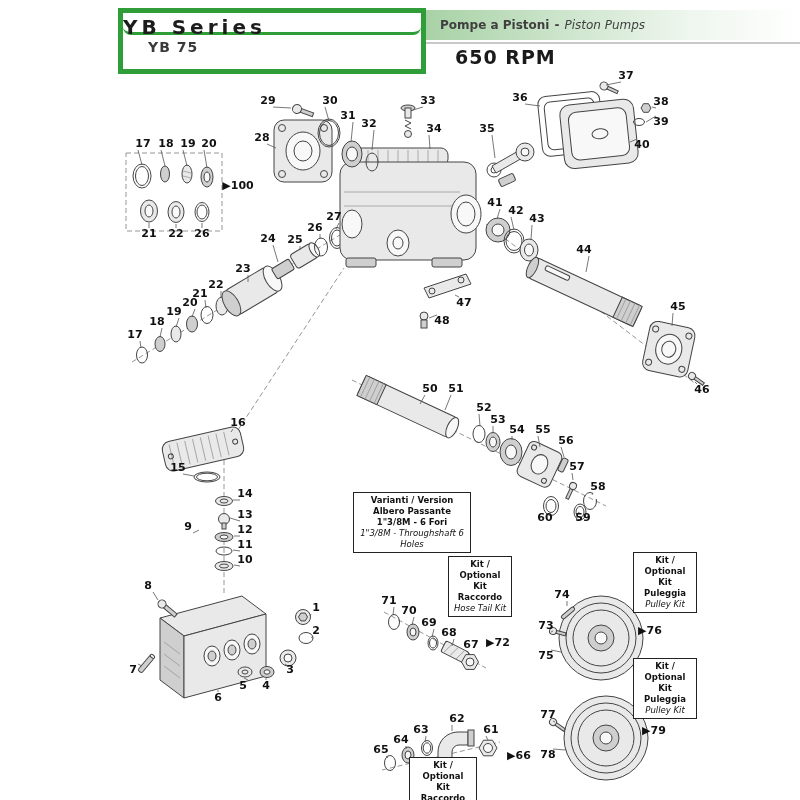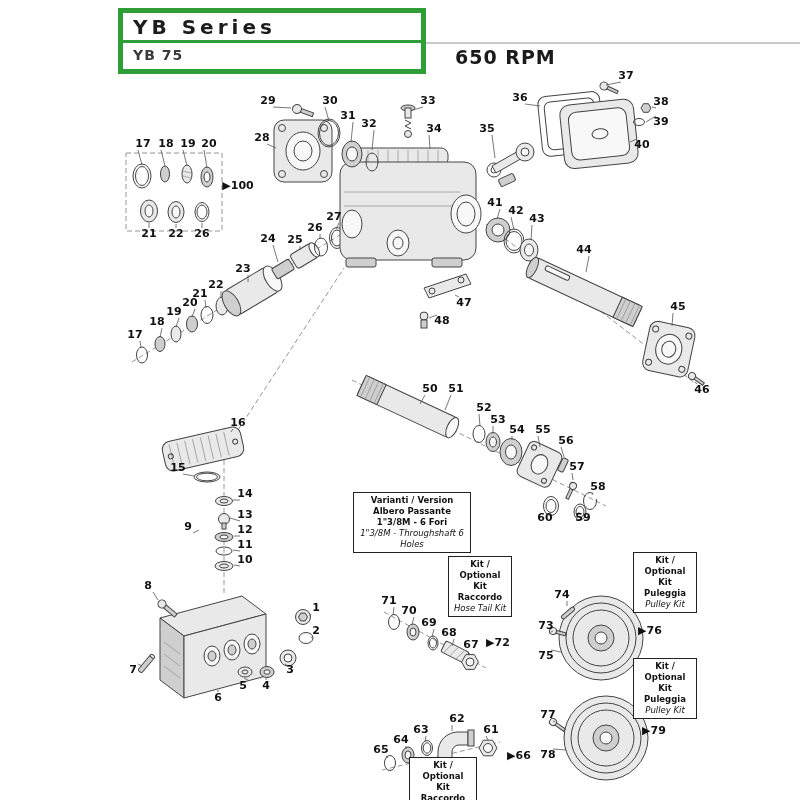--- a/index.html
+++ b/index.html
@@ -4,24 +4,24 @@
 <style>
   :root { --accent:#2f9e38; }
   * { box-sizing:border-box; margin:0; padding:0; }
   html,body { width:800px; height:800px; }
   body { background:#fff; font-family:"DejaVu Sans", sans-serif; position:relative; overflow:hidden; }
   .page { position:absolute; inset:0; }
 
   
   .series-box { position:absolute; left:118px; top:8px; width:308px; height:66px;
                 border:5px solid var(--accent); background:#fff; z-index:3; }
-  .series-title { height:30px; line-height:29px; padding-left:10px; font-weight:bold;
+  .series-title { height:22px; line-height:29px; font-weight:bold;
                   font-size:20px; letter-spacing:4px; color:#1c1c1c;
-                  border-bottom:3px solid var(--accent); }
-  .series-model { height:24px; line-height:24px; padding-left:10px; font-weight:bold;
+                  border-bottom:3px solid var(--accent);border-radius:8px; }
+  .series-model { height:24px; line-height:24px; padding-left:25px; font-weight:bold;
                   font-size:14px; letter-spacing:1px; color:#3a3a3a; }
   .subtitle-band { position:absolute; left:426px; top:10px; width:374px; height:30px;
                    background:linear-gradient(to right,#a8d2a6,#eef6ee 70%,#ffffff);
                    display:flex; align-items:center; padding-left:14px; z-index:2;
                    font-size:12px; color:#3f3f3f; }
   .sub-it { font-weight:bold; }
   .sub-sep { margin:0 5px; font-weight:bold; }
   .sub-en { font-style:italic; }
   .header-rule { position:absolute; left:426px; top:42px; width:374px; height:2px;
                  background:#c9c9c9; z-index:2; }
@@ -47,20 +47,25 @@
   .kbox .l3 { font-style:italic; }
 </style>
 </head>
 <body>
 
 <div class="page">
 
   <div class="series-box">
     <div class="series-title">YB Series</div>
     <div class="series-model">YB 75</div>
+  </div>
+  <div class="subtitle-band">
+    <span class="sub-it">Pompe a Pistoni</span>
+    <span class="sub-sep">-</span>
+    <span class="sub-en">Piston Pumps</span>
   </div>
   <div class="header-rule"></div>
   <div class="rpm">650 RPM</div>
 
   <svg id="diagram" width="800" height="800" viewBox="0 0 800 800">
 
     <g>
       <line class="dash" x1="132" y1="362" x2="348" y2="230"></line>
       <line class="dash" x1="486" y1="224" x2="696" y2="384"></line>
       <line class="dash" x1="352" y1="380" x2="606" y2="506"></line>

